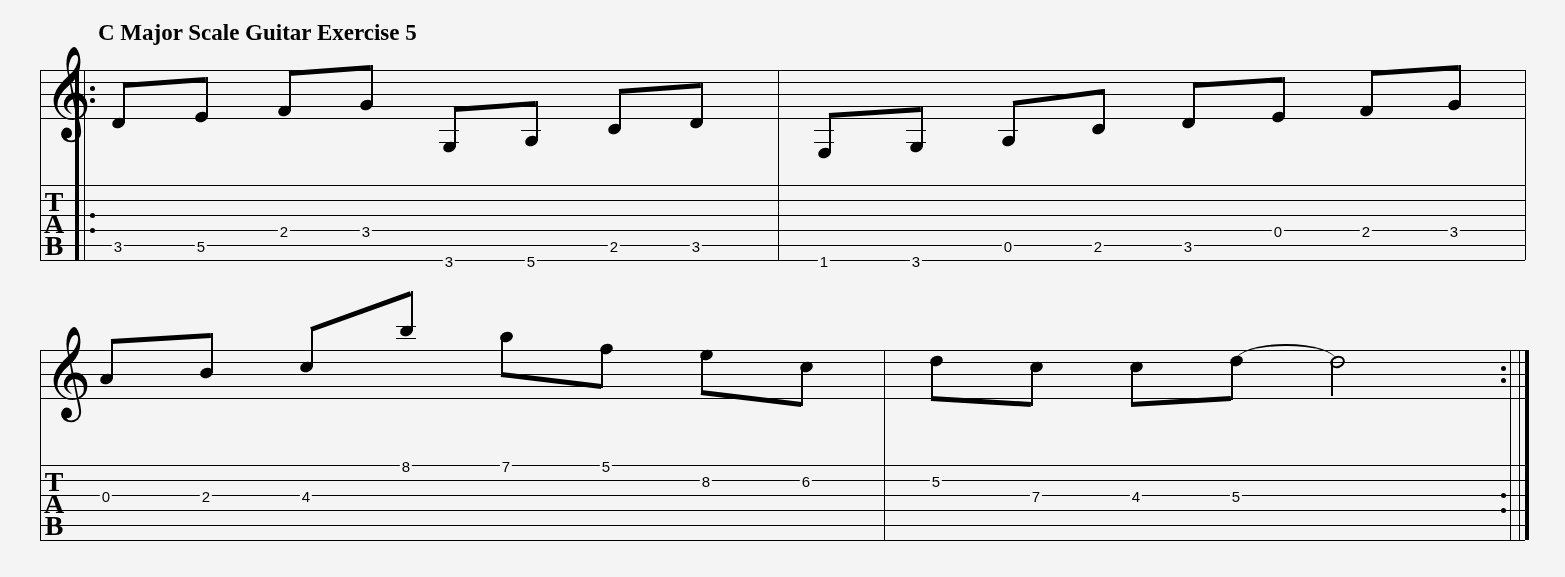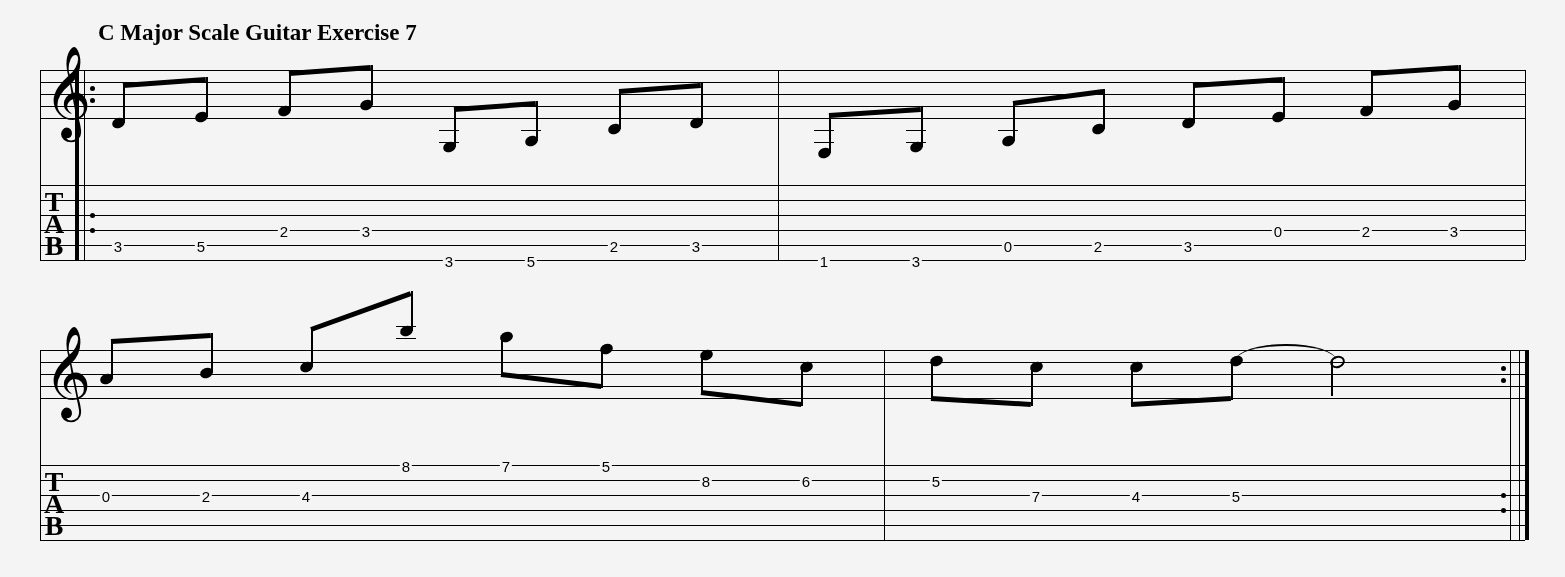--- a/index.html
+++ b/index.html
@@ -148,21 +148,21 @@
     border-bottom: none;
     border-left: none;
     border-right: none;
     border-radius: 50% 50% 0 0 / 100% 100% 0 0;
   }
 </style>
 </head>
 <body>
 
 <div class="sheet">
-  <div class="title">C Major Scale Guitar Exercise 7</div>
+  <div class="title">C Major Scale Guitar Exercise 5</div>
   <div id="render-root">
       <div class="staff" style="top:70px; width:1485px;">
         <div class="line l0"></div>
         <div class="line l1"></div>
         <div class="line l2"></div>
         <div class="line l3"></div>
         <div class="line l4"></div>
       </div>
       <div class="tab" style="top:185px; width:1485px;">
         <div class="line t0"></div>

